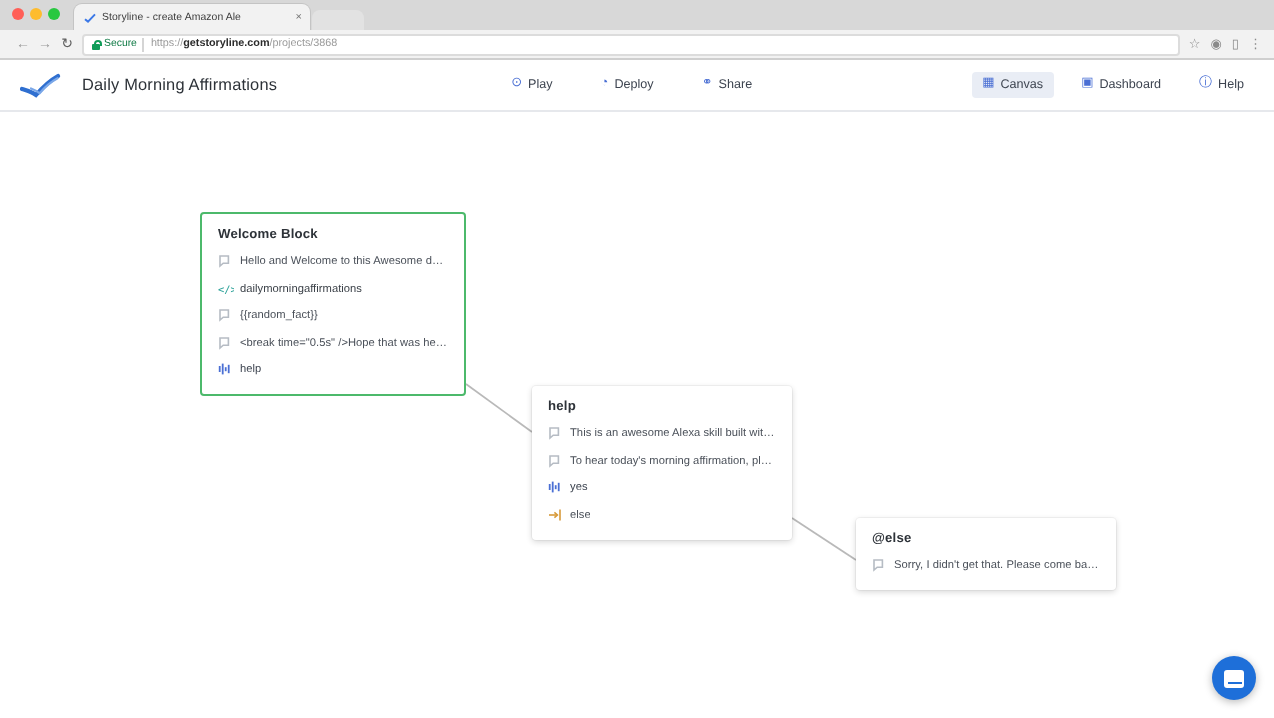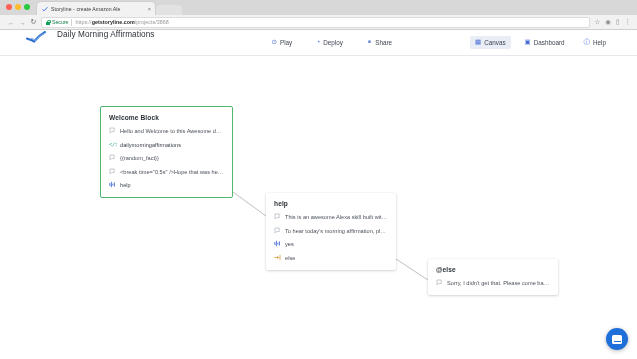--- a/index.html
+++ b/index.html
@@ -79,21 +79,21 @@
   .secure-text { font-size:5.2px; color:#0f7a45; margin-right:3px; }
   .url-sep { width:1px; height:7px; background:#d5d5d5; margin-right:3px; }
   .url-text { font-size:5.4px; color:#9a9a9a; white-space:nowrap; overflow:hidden; }
   .url-text b { color:#2b2b2b; font-weight:700; }
   .omni-icons { display:flex; align-items:center; gap:5px; flex:0 0 auto; }
   .omni-ic { font-size:6.5px; color:#8a8a8a; }
 
   
   .appheader {
     height: 26px; background:#fff; border-bottom:1px solid #e6e8ec;
-    display:flex; padding: 0 26px; position:relative;
+    display:flex; align-items:center; padding: 0 10px; position:relative;
   }
   .logo { width:22px; height:14px; position:relative; flex:0 0 auto; margin-right:9px; }
   .logo svg { display:block; }
   .app-title { font-size:8.2px; color:#2d3238; font-weight:400; letter-spacing:0.1px; }
 
   .hdr-center { display:flex; align-items:center; gap:14px; margin-left:112px; }
   .hdr-right { display:flex; align-items:center; gap:9px; margin-left:auto; }
 
   .hdr-btn {
     display:flex; align-items:center; gap:3px;

